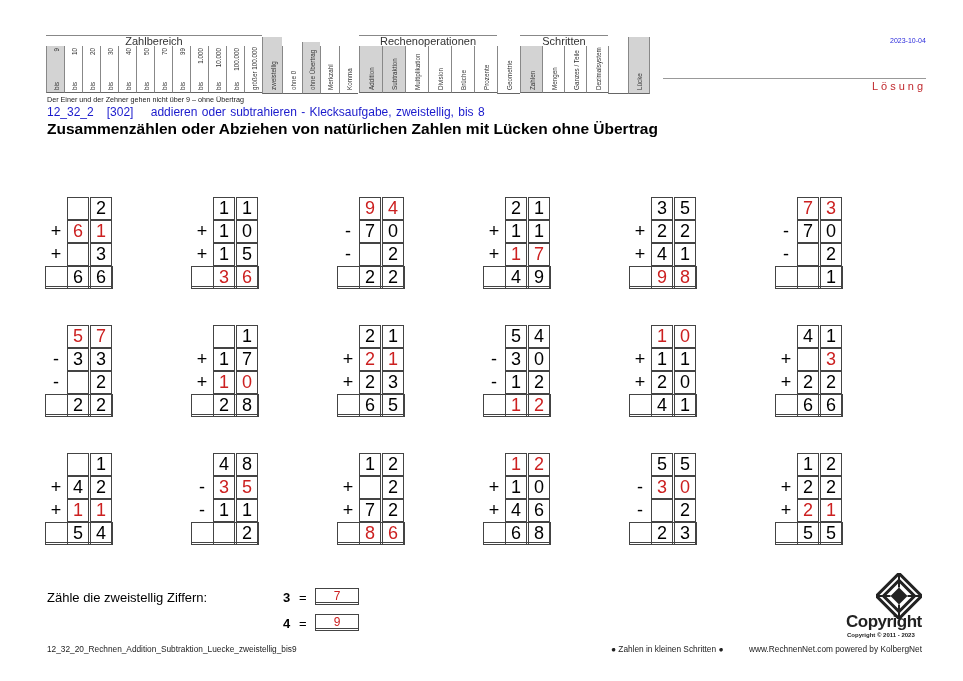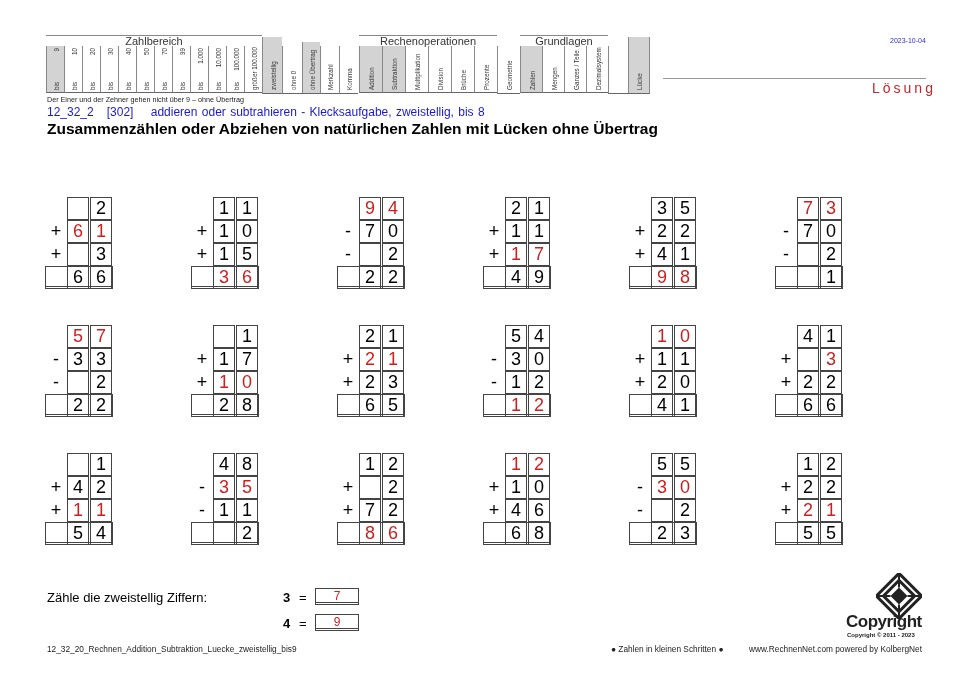--- a/index.html
+++ b/index.html
@@ -13,21 +13,21 @@
   .tallcell { position:absolute; top:37px; height:57px; border-left:1px solid #888; box-sizing:border-box; border-bottom:1px solid #666; }
   .tallcell.shaded { background:#d3d3d3; }
   .tallcell .vt { position:absolute; left:50%; bottom:3px; transform-origin:left bottom; transform:rotate(-90deg) translateY(50%); white-space:nowrap; font-size:6.3px; color:#333; }
 
   .subnote { left:47px; top:95px; font-size:7.2px; color:#222; }
   .taskline { left:47px; top:105px; font-size:12px; color:#1a1acc; word-spacing:1px; }
   .title { left:47px; top:120px; font-size:15.5px; font-weight:bold; }
 
   .date { left:890px; top:37px; font-size:7px; color:#2a2adb; }
   .hline { left:663px; top:78px; width:263px; height:1px; background:#999; }
-  .loesung { left:872px; top:80px; font-size:14px; color:#c0282d; letter-spacing:3px; }
+  .loesung { left:872px; top:80px; font-size:11px; color:#c0282d; letter-spacing:3px; }
 
   
   .prob { position:absolute; width:96px; height:92px; }
   .op { position:absolute; left:0; width:22px; height:23px; font-size:18px; line-height:23px; text-align:center; }
   .box { position:absolute; width:22px; height:23px; border:1px solid #444; box-sizing:border-box; font-size:18px; line-height:21px; text-align:center; background:#fff; }
   .red { color:#cc2020; }
   .res { border-bottom:3px double #444; }
   .reswrap { position:absolute; left:0; top:69px; width:68px; height:23px; border:1px solid #444; box-sizing:border-box; border-bottom:3px double #444; }
 
   .count-label { left:47px; top:590px; font-size:13px; }
@@ -124,21 +124,21 @@
     </div>
     <div class="cell" style="left: 451px; top: 46px; width: 23px;">
       <span class="vt">Brüche</span>
     </div>
     <div class="cell" style="left: 474px; top: 46px; width: 23px;">
       <span class="vt">Prozente</span>
     </div>
     <div class="tallcell" style="position: absolute; left: 497px; top: 46px; height: 48px; width: 23px;">
       <span class="vt">Geometrie</span>
     </div>
-    <div class="grp-title" style="position: absolute; left: 520px; top: 35px; width: 88px;">Grundlagen</div>
+    <div class="grp-title" style="position: absolute; left: 520px; top: 35px; width: 88px;">Schritten</div>
     <div class="cell shaded" style="left: 520px; top: 46px; width: 22px;">
       <span class="vt">Zahlen</span>
     </div>
     <div class="cell" style="left: 542px; top: 46px; width: 22px;">
       <span class="vt">Mengen</span>
     </div>
     <div class="cell" style="left: 564px; top: 46px; width: 22px;">
       <span class="vt">Ganzes / Teile</span>
     </div>
     <div class="cell" style="left: 586px; top: 46px; width: 22px;">

